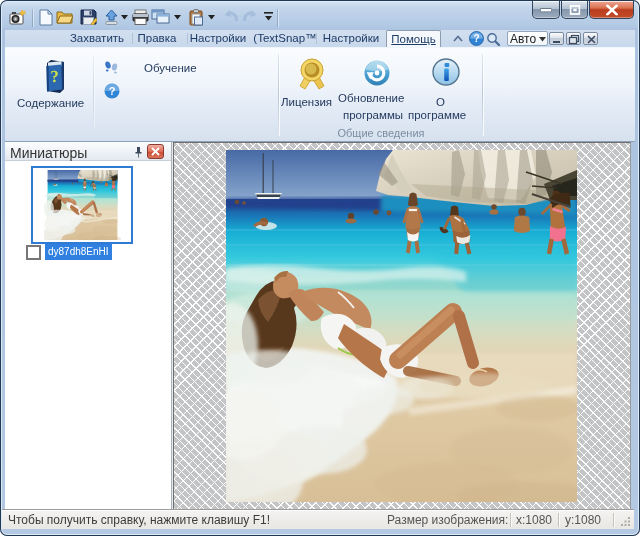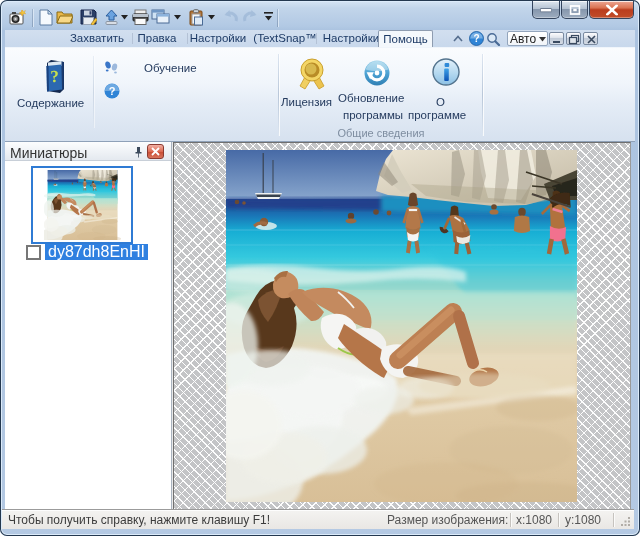--- a/index.html
+++ b/index.html
@@ -58,21 +58,21 @@
   #panel { position:absolute; left:0; top:0; width:167px; bottom:0; background:#fff;
     border-right:1px solid #aab4c0; }
   #panelhdr { position:absolute; left:0; top:0; right:0; height:19px;
     background:linear-gradient(#fcfdfe,#e4e9ef); border-bottom:1px solid #c8cfd8;
     font-size:14px; color:#333; }
   #thumbbox { position:absolute; left:26px; top:24px; width:102px; height:78px;
     background:#fff; border:2px solid #2f7bd4; }
   #chk { position:absolute; left:21px; top:103px; width:15px; height:15px;
     background:#fff; border:2px solid #777; }
   #thlabel { position:absolute; left:40px; top:102px; height:16px; padding:0 3px;
-    background:#2f80e0; color:#fff; font-size:16px; line-height:16px; }
+    background:#2f80e0; color:#fff; font-size:10px; line-height:16px; }
   #canvas { position:absolute; left:168px; top:0; right:0; bottom:0;
     border:1px solid #6f6f6f; border-right:1px solid #9a9a9a; border-bottom:none;
     background-color:#c3c4c6;
     background-image:
       repeating-linear-gradient(45deg, #fdfdfd 0, #fdfdfd 1px, rgba(255,255,255,0) 1px, rgba(255,255,255,0) 5.2px),
       repeating-linear-gradient(-45deg, #fdfdfd 0, #fdfdfd 1px, rgba(255,255,255,0) 1px, rgba(255,255,255,0) 7.8px);
   }
   #photo { position:absolute; left:52px; top:7px; width:351px; height:352px; }
   
   #status { position:absolute; left:2px; right:6px; bottom:7px; height:20px;
@@ -187,21 +187,21 @@
   <div id="tabrow">
     <div class="tab" id="tabfile" style="left:3px;width:56px;">Файл</div>
     <div class="tab" style="left:57px;width:70px;">Захватить</div>
     <div class="tabsep" style="left:127px"></div>
     <div class="tab" style="left:122px;width:60px;">Правка</div>
     <div class="tabsep" style="left:182px"></div>
     <div class="tab" style="left:183px;width:60px;">Настройки</div>
     <div class="tab" style="left:245px;width:70px;">(TextSnap™</div>
     <div class="tabsep" style="left:311px"></div>
     <div class="tab" style="left:311px;width:70px;">Настройки</div>
-    <div class="tab" id="tabhelp" style="left:373px;width:55px;">Помощь</div>
+    <div class="tab" id="tabhelp" style="left:381px;width:55px;text-decoration:underline;">Помощь</div>
     <svg style="position:absolute;left:448px;top:5px" width="10" height="7" viewBox="0 0 10 7">
         <path d="M1 6 L5 1.5 L9 6" fill="none" stroke="#566e8e" stroke-width="1.6"></path>
       </svg>
     <svg style="position:absolute;left:464px;top:1px" width="15" height="15" viewBox="0 0 15 15">
       <circle cx="7.5" cy="7.5" r="7" fill="#2f84d6"></circle>
       <circle cx="7.5" cy="7.5" r="7" fill="none" stroke="#1b5a9e" stroke-width=".8"></circle>
       <path d="M7.5 1.2 a6.3 6.3 0 0 1 6.3 6.3 l-12.6 0 a6.3 6.3 0 0 1 6.3 -6.3" fill="#fff" opacity=".35"></path>
       <text x="7.5" y="11.4" font-size="10" font-weight="bold" fill="#fff" text-anchor="middle">?</text>
     </svg>
     <svg style="position:absolute;left:481px;top:2px" width="15" height="14" viewBox="0 0 15 14">

